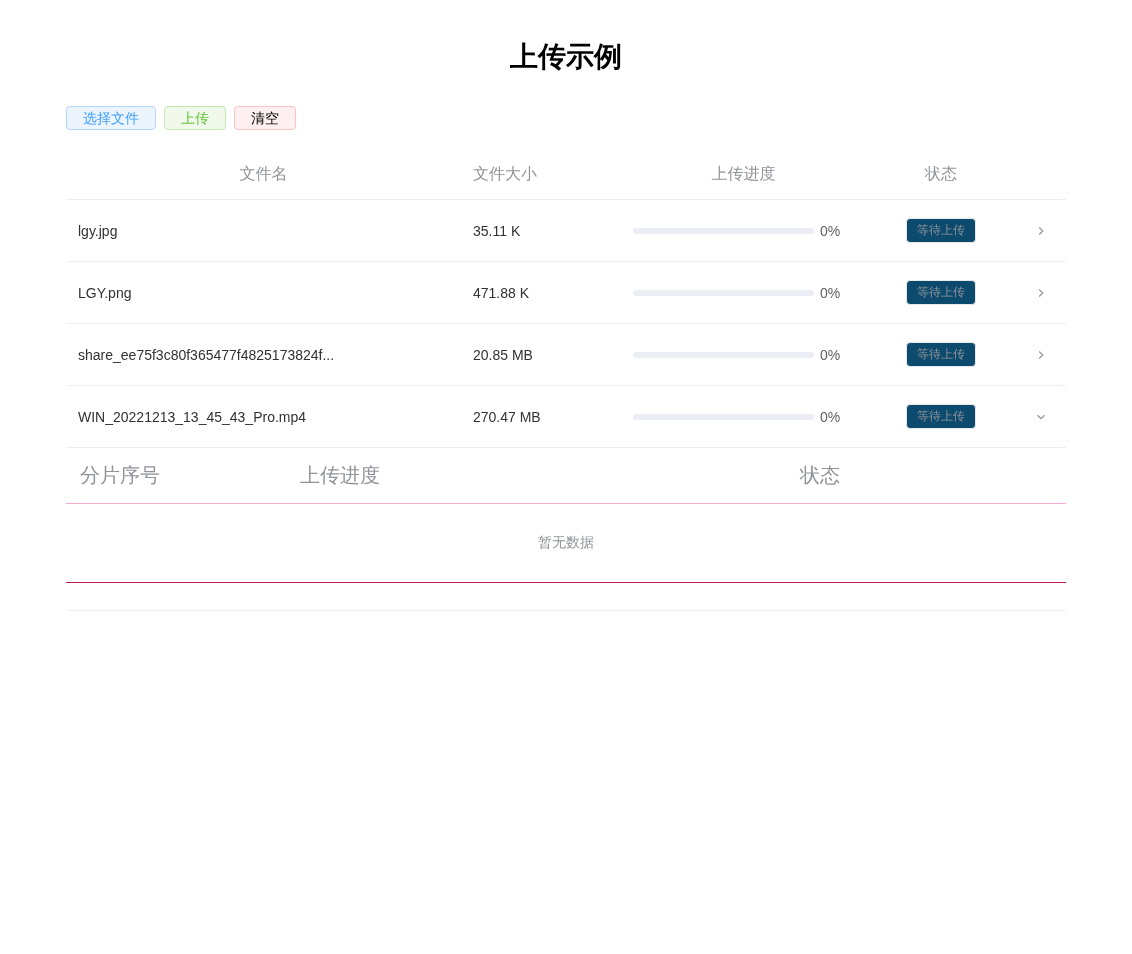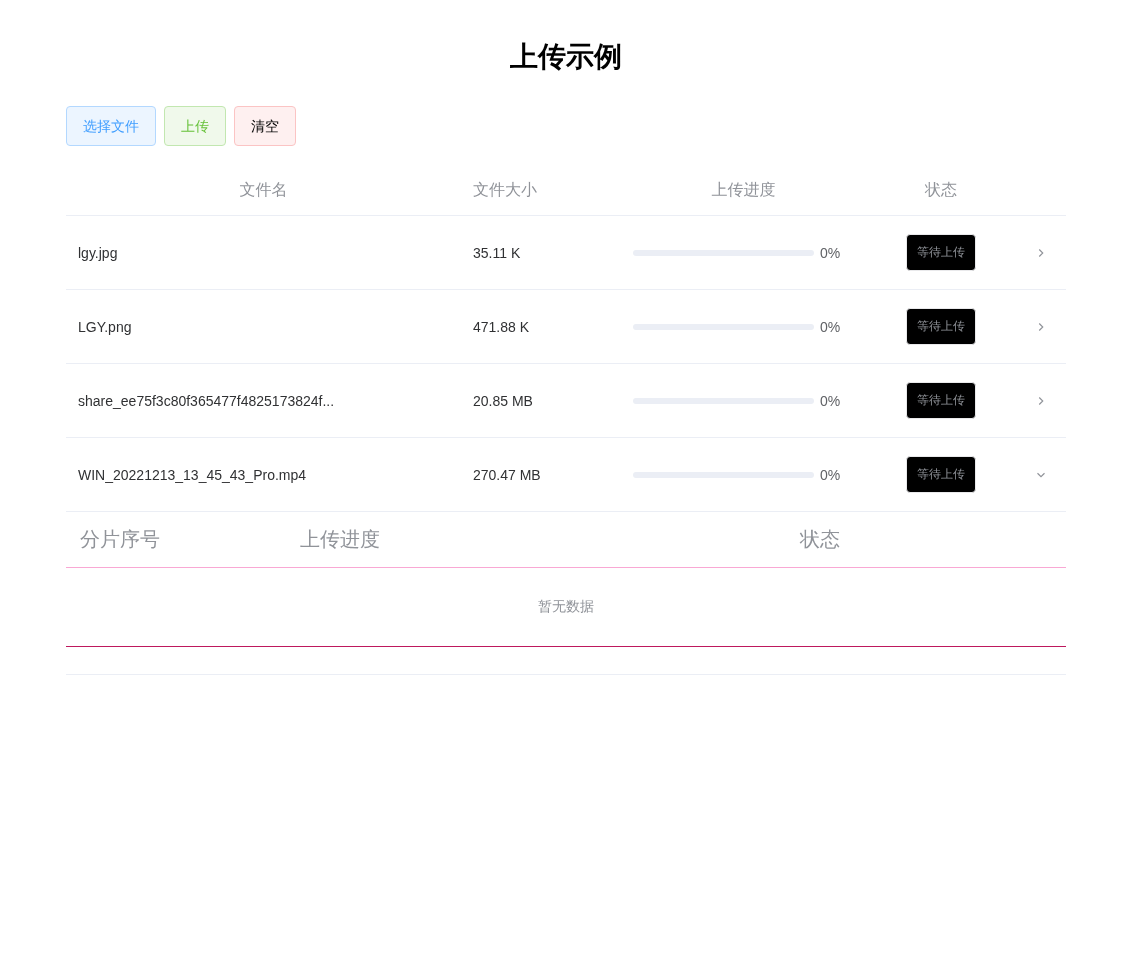--- a/index.html
+++ b/index.html
@@ -24,21 +24,21 @@
   }
   .button-row {
     display: flex;
     gap: 8px;
     margin-bottom: 20px;
   }
   .btn {
     display: inline-flex;
     align-items: center;
     justify-content: center;
-    height: 40px;
+    height: 24px;
     padding: 0 16px;
     border-radius: 4px;
     font-size: 14px;
     cursor: pointer;
     border: 1px solid;
     background: #fff;
     line-height: 1;
   }
   .btn-primary-plain {
     color: #409eff;
@@ -96,23 +96,23 @@
     background: #ebeef5;
     border-radius: 3px;
   }
   .progress-text {
     font-size: 14px;
     color: #606266;
     min-width: 34px;
   }
   .status-badge {
     display: inline-block;
-    padding: 9px 10px;
+    padding: 3px 10px;
     border-radius: 4px;
-    background: #000000;
+    background: #0c4a6e;
     border: 1px solid #e9e9eb;
     color: #909399;
     font-size: 12px;
   }
   .expand-icon {
     color: #909399;
     display:inline-flex;
   }
   .file-name {
     white-space: nowrap;

